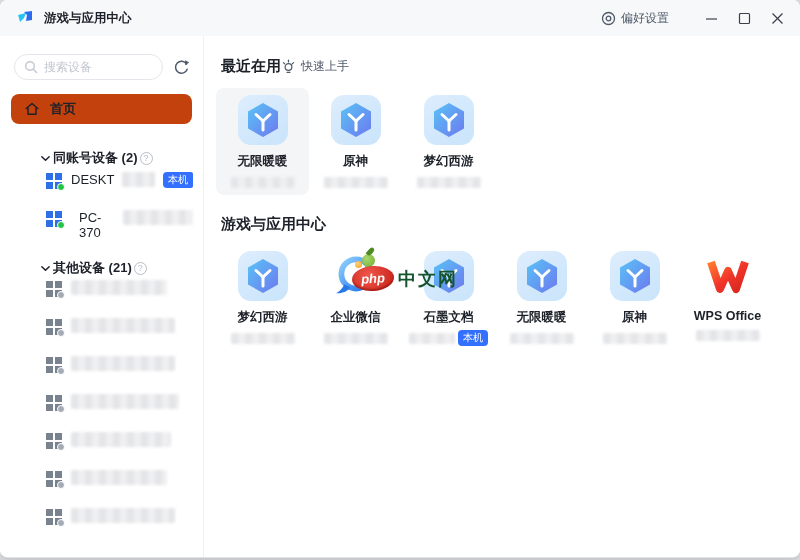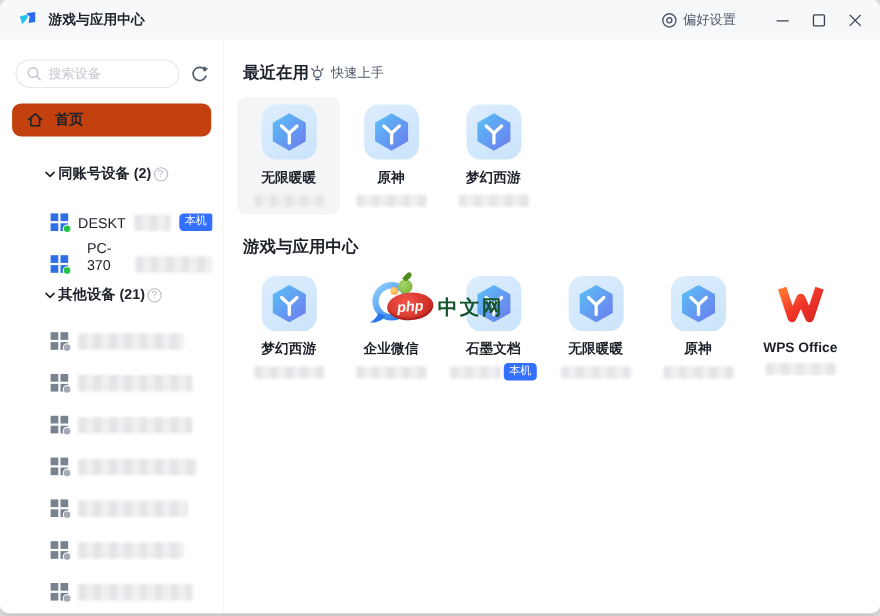--- a/index.html
+++ b/index.html
@@ -33,21 +33,21 @@
   .refresh-btn { width:20px; height:20px; display:flex; align-items:center; justify-content:center; cursor:pointer; }
 
   .home-item { margin:14px 11px 0 11px; height:30px; background:#c2410c; border-radius:8px; display:flex; align-items:center; padding:0 13px; gap:10px; font-size:13px; font-weight:700; color:#1d2129; cursor:pointer; }
 
   .group-header { margin-top:26px; padding-left:40px; display:flex; align-items:center; gap:2px; font-size:13px; font-weight:700; color:#1d2129; cursor:pointer; height:16px; }
   .group-header.second { margin-top:12px; }
   .help-dot { width:13px; height:13px; border:1px solid #b9bec6; border-radius:50%; color:#b9bec6; font-size:9px; line-height:11px; text-align:center; font-weight:400; }
 
   .device-list { margin-top:6px; }
   .device-list.second { margin-top:4px; }
-  .device-row { height:38px; display:flex; align-items:flex-end; padding:0 10px 0 46px; gap:8px; font-size:13px; color:#1d2129; cursor:pointer; }
+  .device-row { height:38px; display:flex; align-items:flex-start; padding:0 10px 0 46px; gap:8px; font-size:13px; color:#1d2129; cursor:pointer; }
   .win-ico { position:relative; width:17px; height:17px; flex:0 0 17px; }
   .win-ico i { position:absolute; width:7px; height:7px; background:#2e6fe8; }
   .win-ico i:nth-child(1){left:0;top:1px;} .win-ico i:nth-child(2){left:9px;top:1px;}
   .win-ico i:nth-child(3){left:0;top:10px;} .win-ico i:nth-child(4){left:9px;top:10px;}
   .win-ico .dot { position:absolute; right:-2px; bottom:-2px; width:8px; height:8px; border-radius:50%; background:#23c343; border:1.5px solid #fff; }
   .device-row.offline .win-ico i { background:#79828f; }
   .device-row.offline .win-ico .dot { background:#a4abb5; }
 
   .redact { background:repeating-linear-gradient(90deg,#e4e5e8 0 7px,#efeff1 7px 14px); border-radius:2px; filter:blur(1.6px); }
   .redact.r-side { height:15px; }

